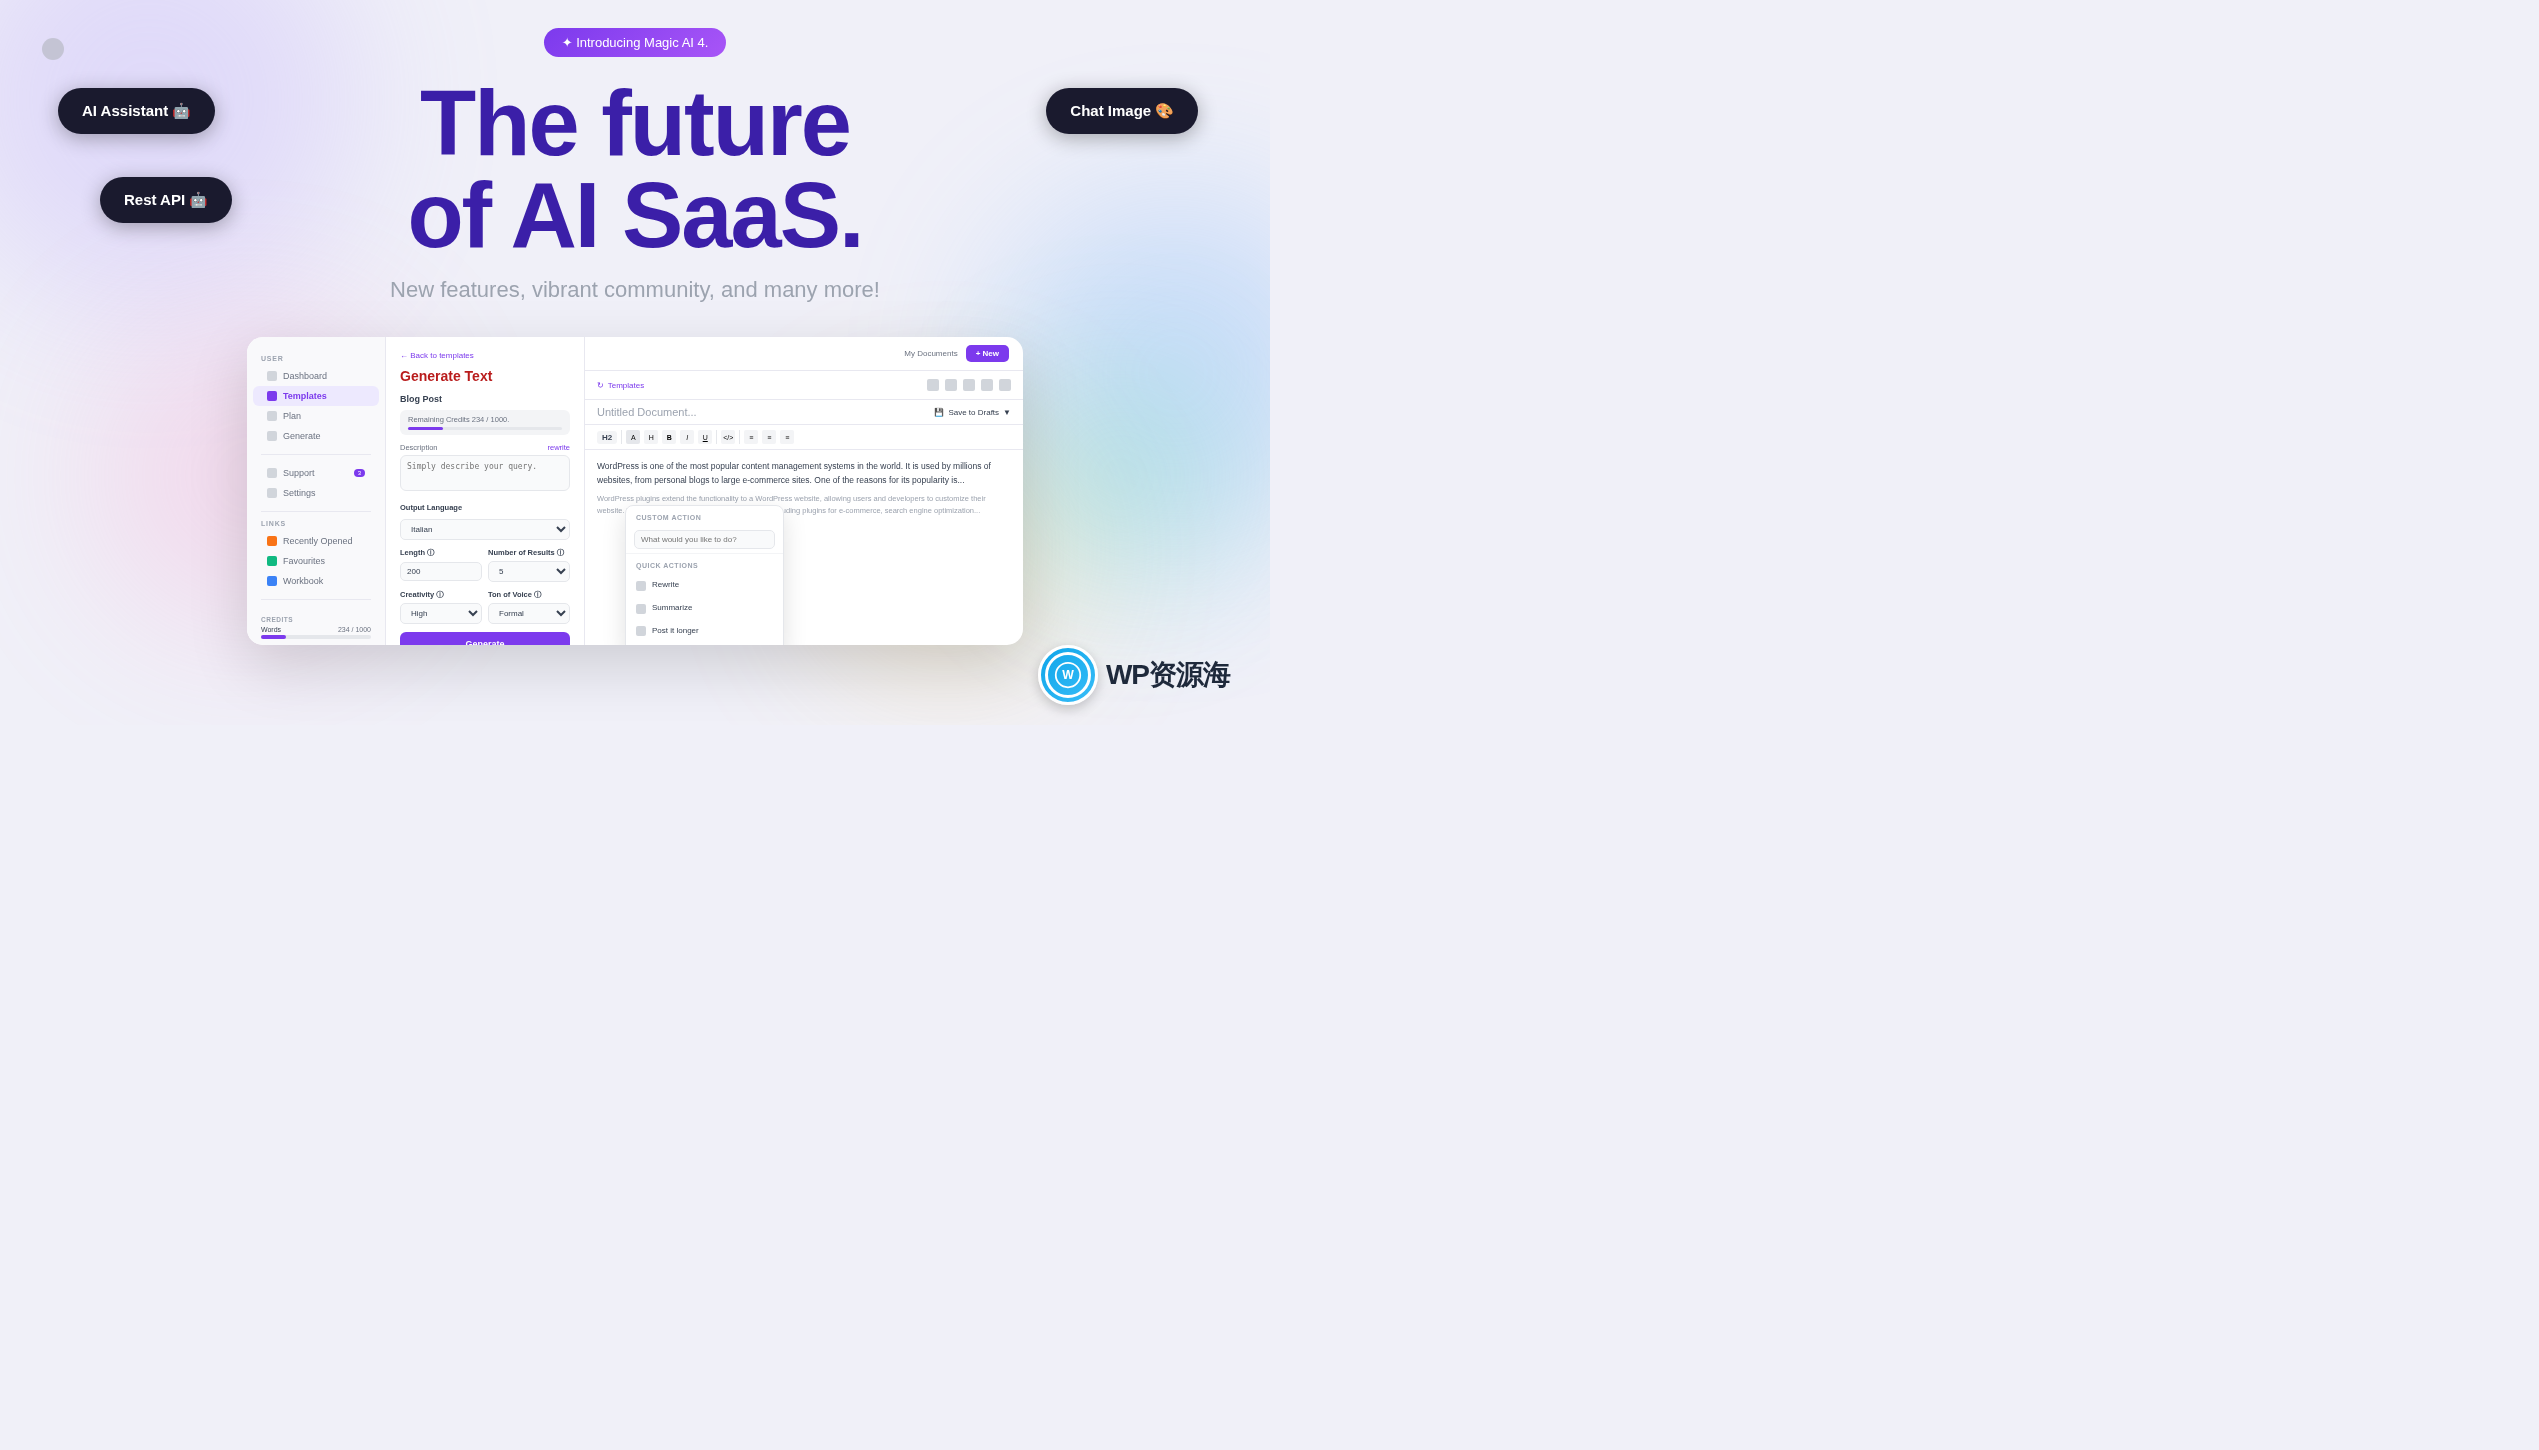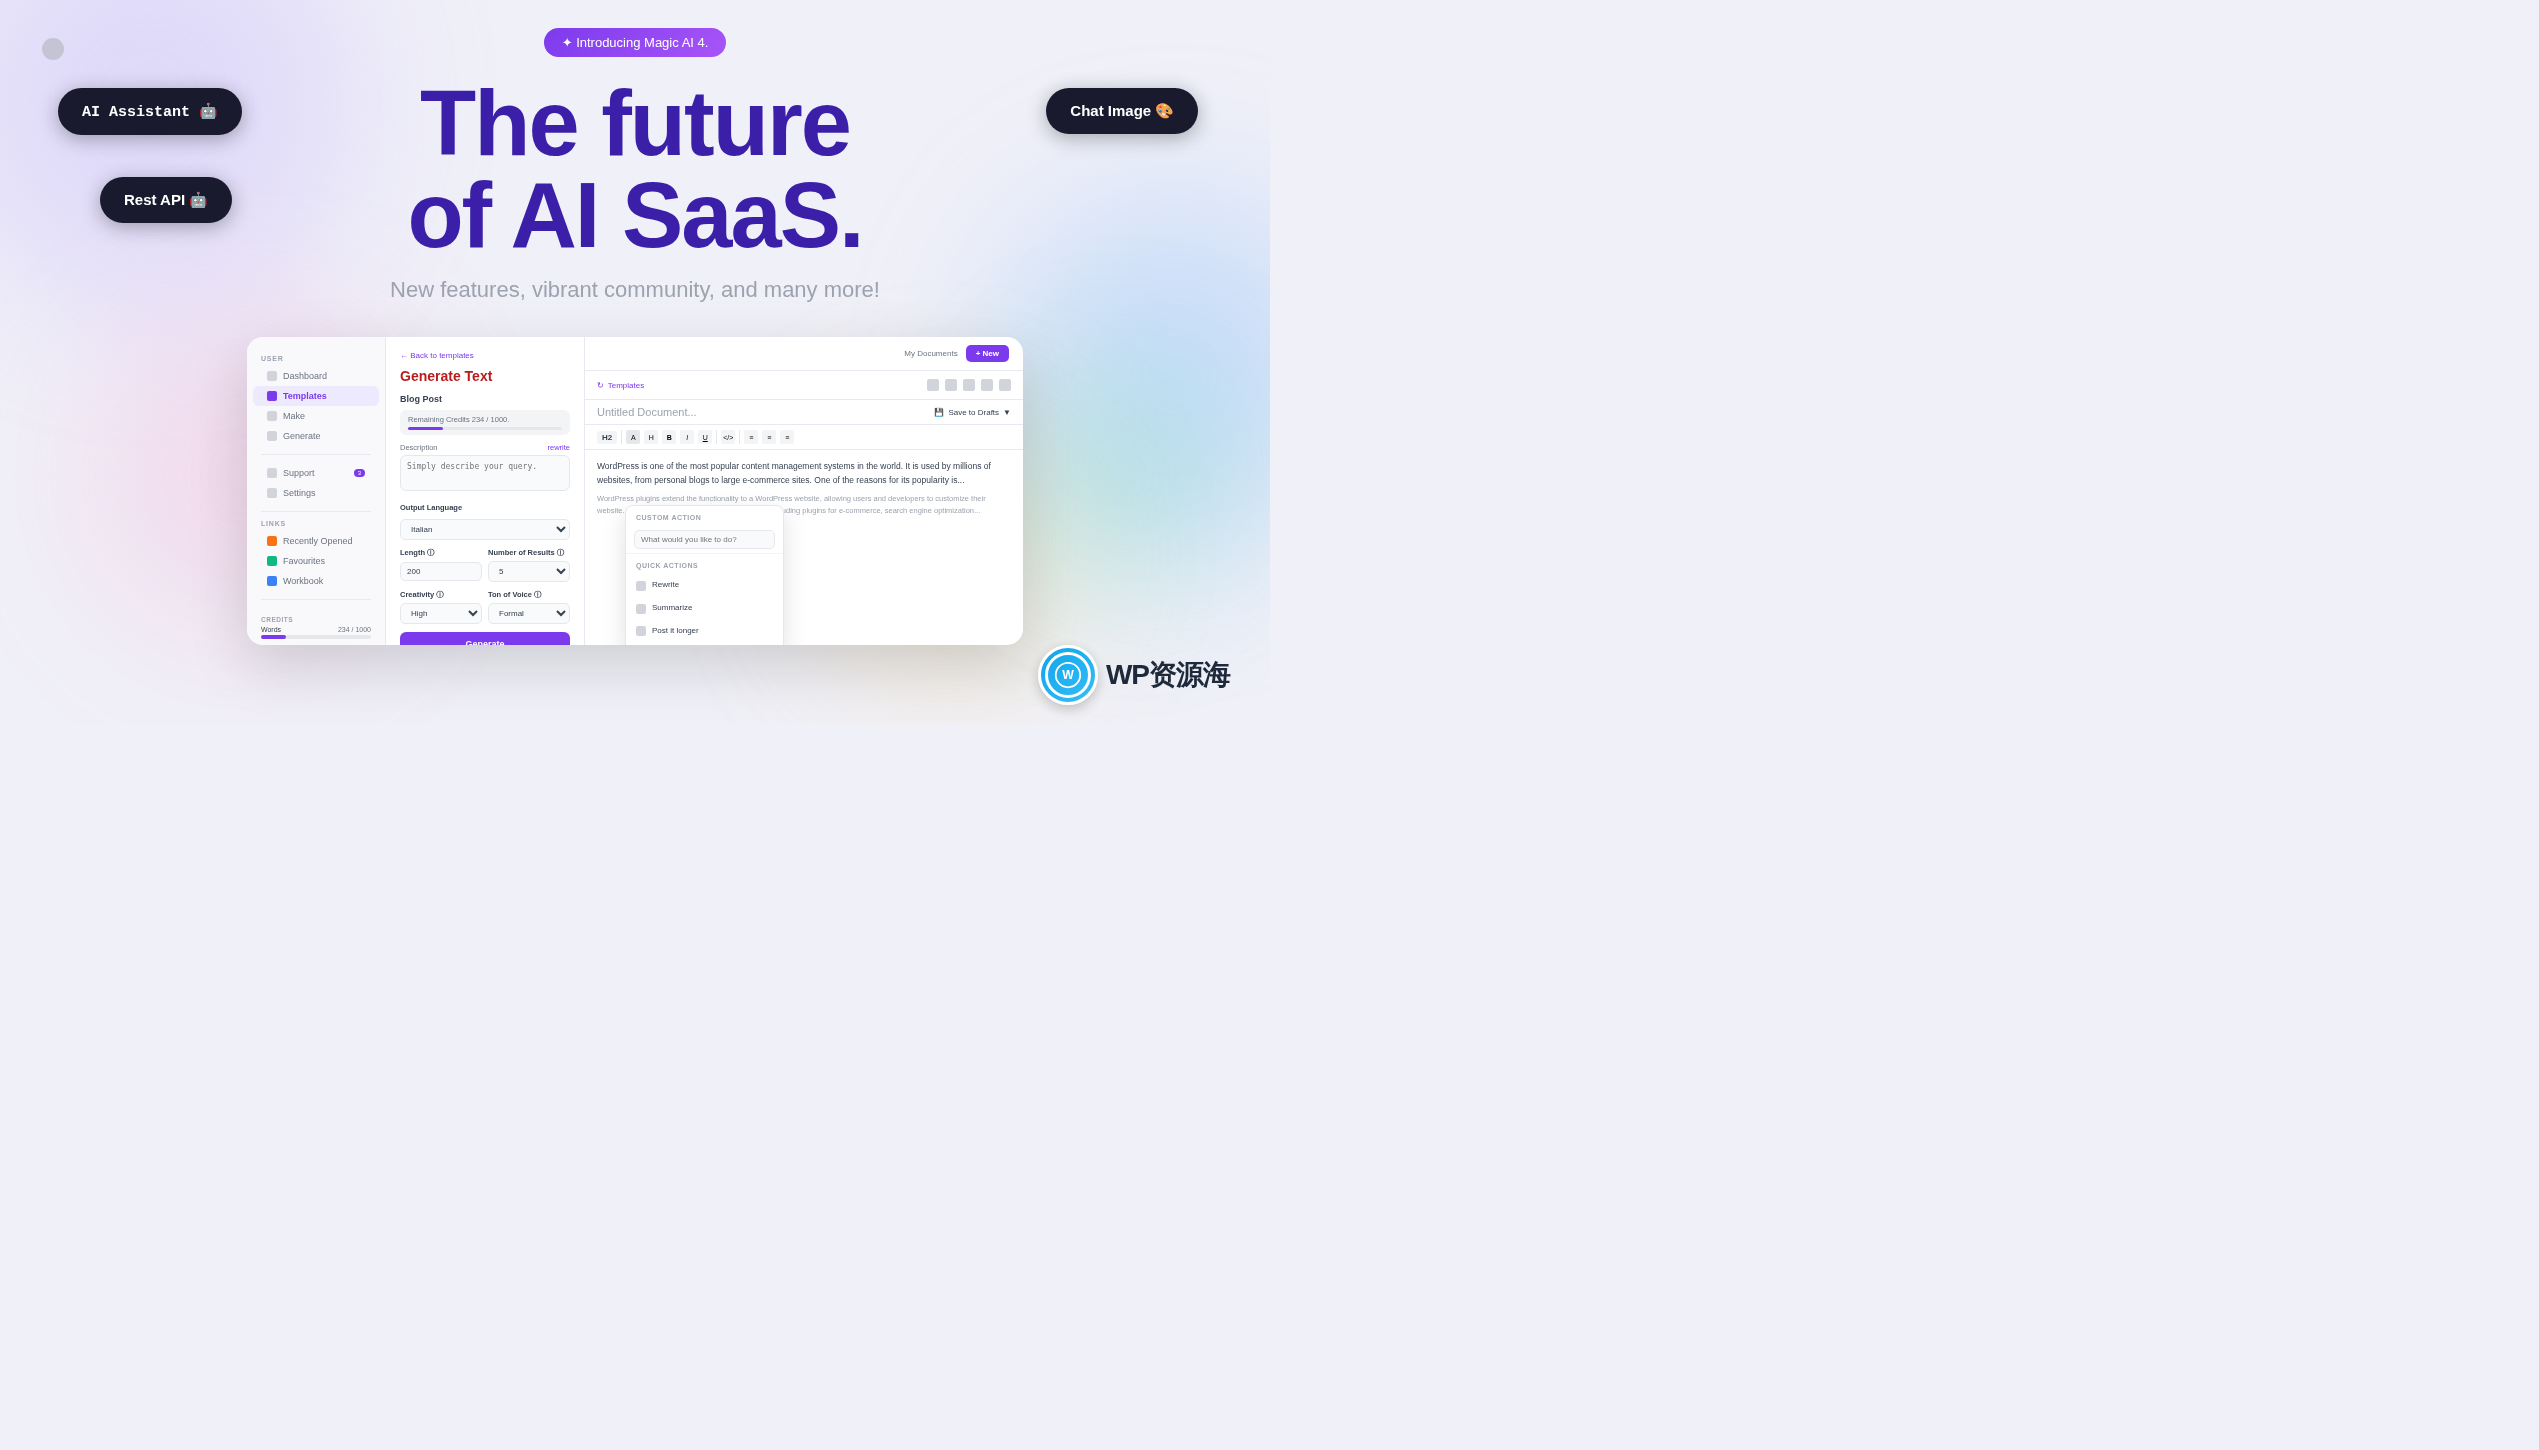--- a/index.html
+++ b/index.html
@@ -132,21 +132,20 @@
       border-radius: 994px;
       z-index: 3;
       border: none;
       cursor: pointer;
       box-shadow: 0 4px 20px rgba(0,0,0,0.3);
     }
 
     .float-btn-ai {
       top: 88px;
       left: 58px;
-      font-family: Liberation Mono, monospace;
     }
 
     .float-btn-chat {
       top: 88px;
       right: 72px;
     }
 
     .float-btn-api {
       top: 177px;
       left: 100px;
@@ -661,21 +660,21 @@
         <span>Dashboard</span>
       </div>
 
       <div class="sidebar-item active">
         <div class="sidebar-icon purple"></div>
         <span>Templates</span>
       </div>
 
       <div class="sidebar-item">
         <div class="sidebar-icon"></div>
-        <span>Make</span>
+        <span>Plan</span>
       </div>
 
       <div class="sidebar-item">
         <div class="sidebar-icon"></div>
         <span>Generate</span>
       </div>
 
       <div class="sidebar-divider"></div>
 
       <div class="sidebar-item">

